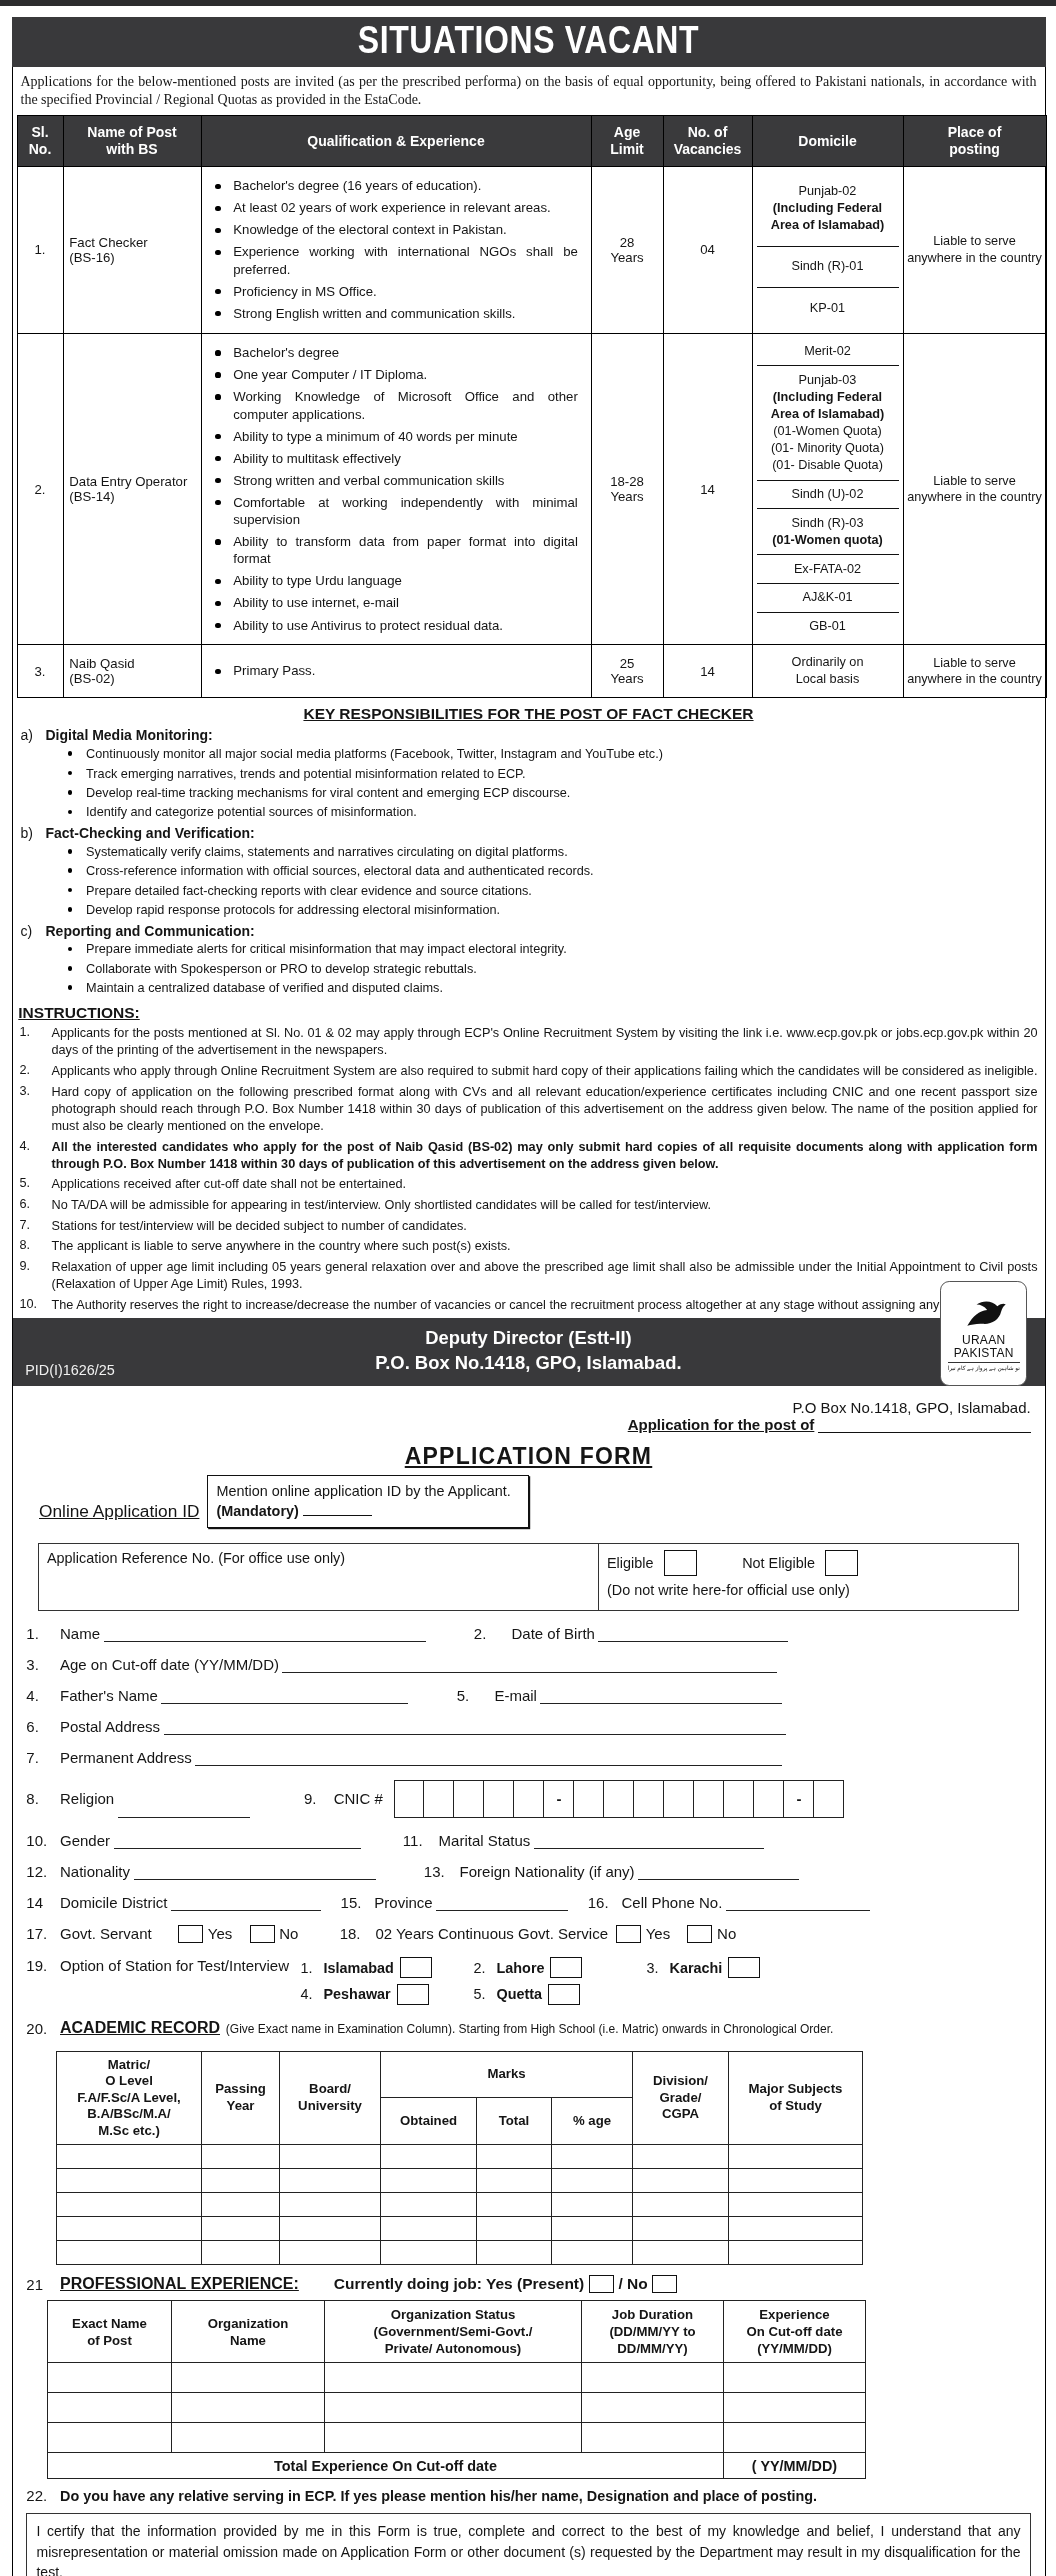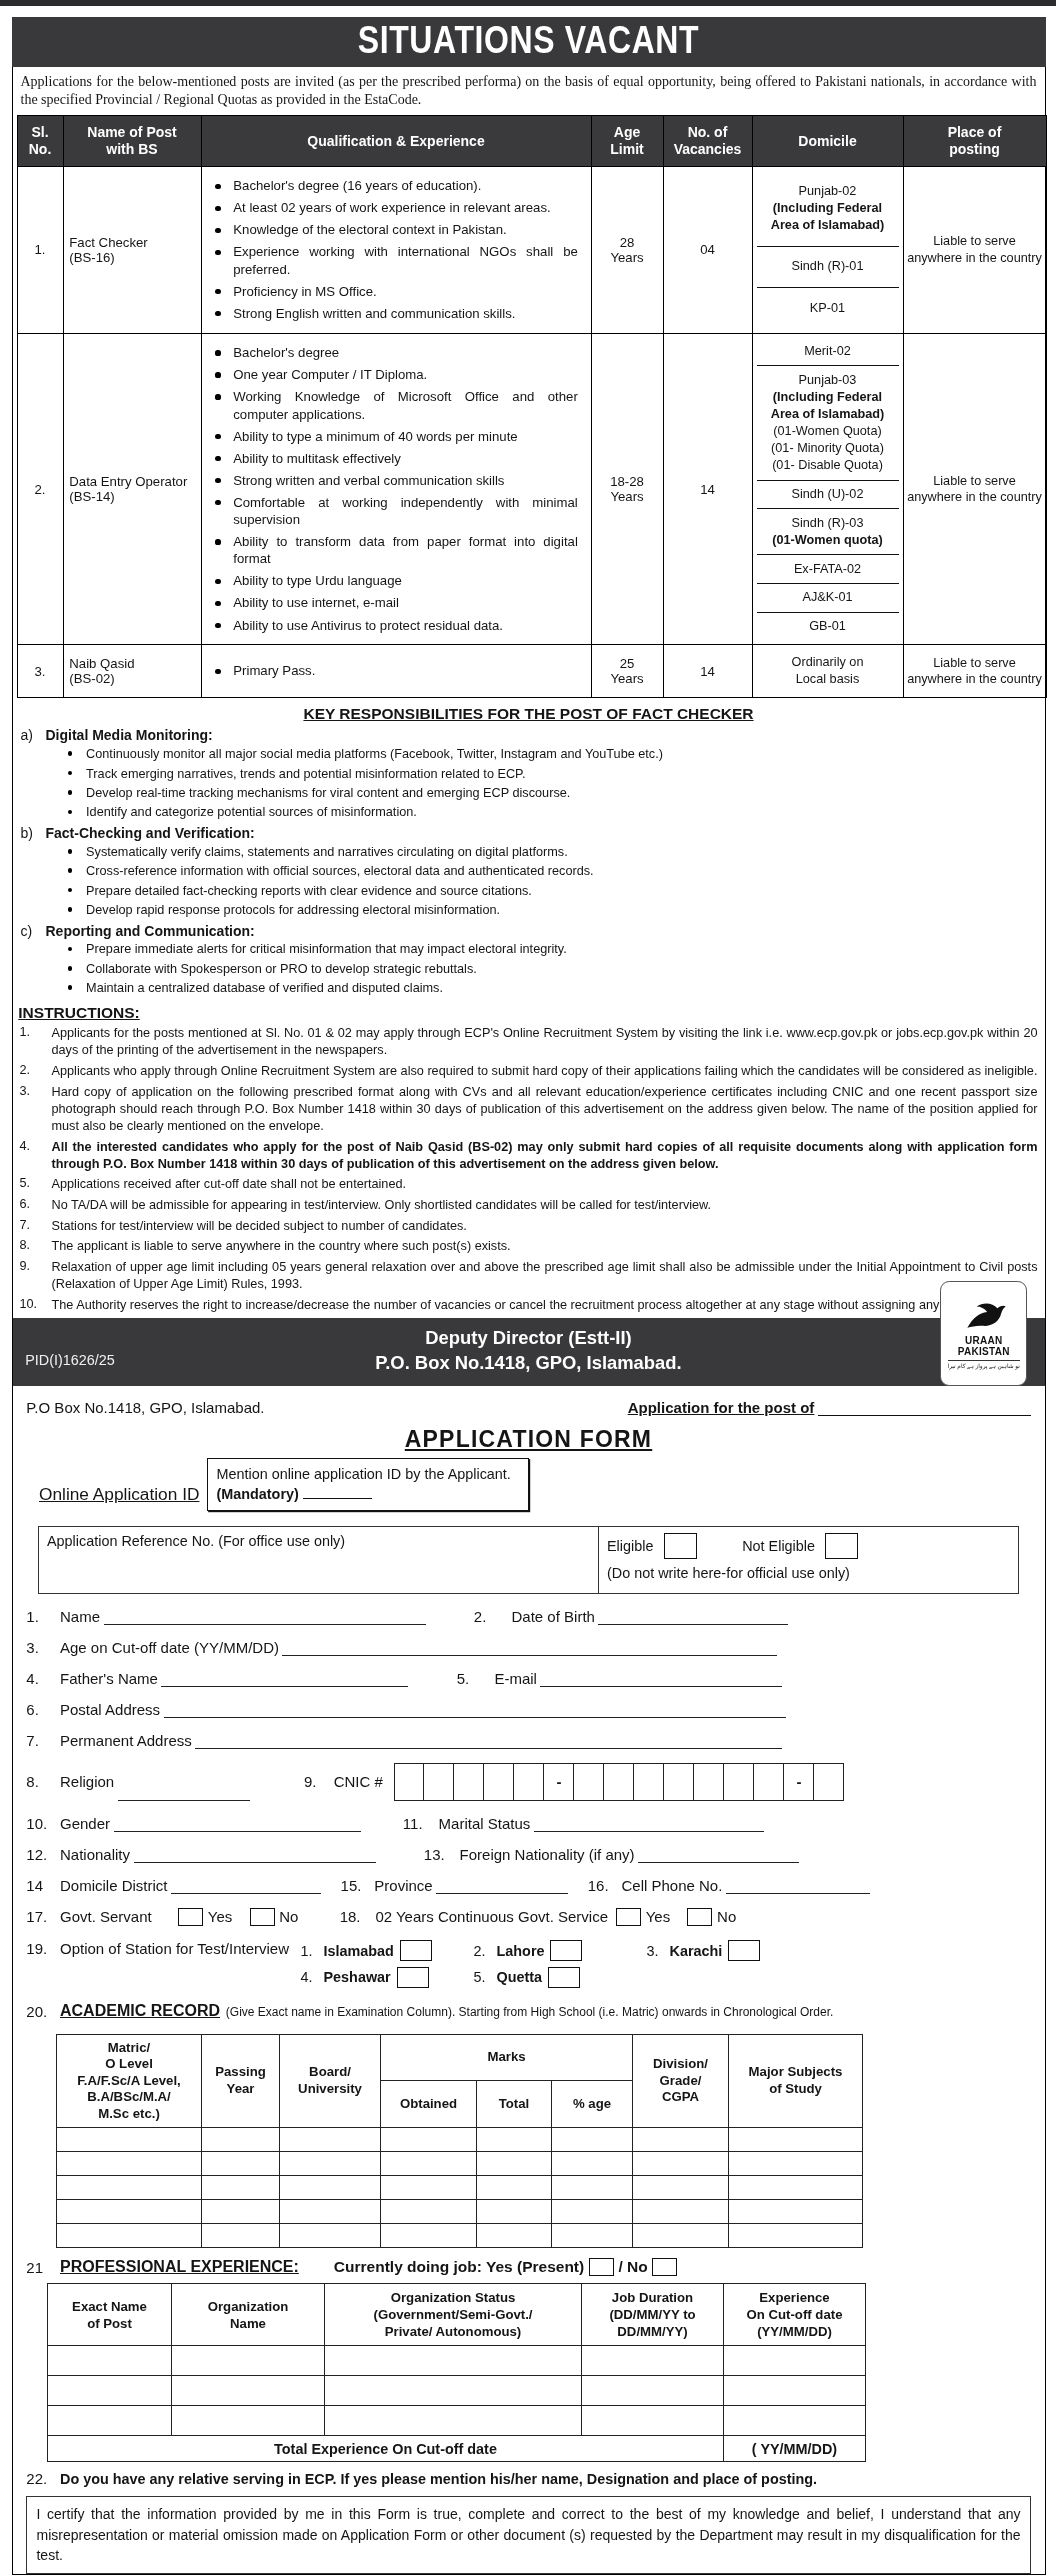--- a/index.html
+++ b/index.html
@@ -41,28 +41,28 @@
   .rt { font-size:12.7px; line-height:1.3; flex:1; padding-right:26px; }
 
   .ins-title { font-size:15.5px; font-weight:bold; text-decoration:underline; margin:7px 0 3.5px; padding-left:5.8px; }
   .ins { display:flex; margin:3.5px 0; padding:0 7px; }
   .inum { width:32px; flex:none; font-size:12.7px; }
   .itext { flex:1; font-size:12.7px; line-height:1.35; text-align:justify; }
   .ins.bold .itext { font-weight:bold; }
 
   .addrbanner { position:relative; background:#39393b; color:#fff; text-align:center; padding:8px 0 10.4px; margin-top:4.6px; }
   .addrbanner .l1, .addrbanner .l2 { font-size:18.4px; font-weight:bold; line-height:1.35; }
-  .pid { position:absolute; left:12.7px; bottom:18px; font-size:14.4px; color:#f0f0f0; font-weight:normal; }
+  .pid { position:absolute; left:12.7px; bottom:8px; font-size:14.4px; color:#f0f0f0; font-weight:normal; }
   .logo { position:absolute; right:17.3px; top:-37px; width:87px; height:105px; background:#fff; border:1.2px solid #555; border-radius:9.2px; display:flex; flex-direction:column; align-items:center; justify-content:center; color:#111; padding:3.5px 1.2px; }
   .logo svg { width:49px; height:37px; }
-  .logo .lt { font-size:10px; font-weight:bold; line-height:1.05; letter-spacing:0.3px; }
+  .logo .lt { font-size:12px; font-weight:normal; line-height:1.05; letter-spacing:0.3px; }
   .logo .lu { font-size:5.8px; margin-top:2.9px; border-top:0.6px solid #333; padding-top:1.7px; }
 
   .formwrap { padding:8px 11.5px 0; }
-  .fhead { display:flex; align-items:flex-end; font-size:15px; margin:4.6px 2.3px 1.2px; }
+  .fhead { display:flex; align-items:flex-end; font-size:15px; margin:4.6px 2.3px 1.2px;flex-direction:column; }
   .fpo { flex:none; }
   .fapp { margin-left:auto; display:flex; align-items:flex-end; width:403px; }
   .appline { flex:1; border-bottom:1.7px solid #111; height:17.3px; margin-left:3.5px; }
   .ftitle { text-align:center; font-size:23px; font-weight:bold; letter-spacing:1.2px; margin:9.2px 0 5.8px; text-decoration:underline; }
 
   .oidrow { display:flex; align-items:flex-end; margin:3.5px 0 2.3px; }
   .oidlabel { font-size:17.3px; text-decoration:underline; margin:0 8px 5.8px 15px; flex:none; }
   .oidbox { width:322px; border:1.7px solid #111; box-shadow:1.2px 1.2px 0 #111; padding:5.8px 8px; font-size:14.4px; line-height:1.35; }
   .oidline { display:inline-block; width:69px; border-bottom:1.7px solid #111; height:10.4px; }
 

